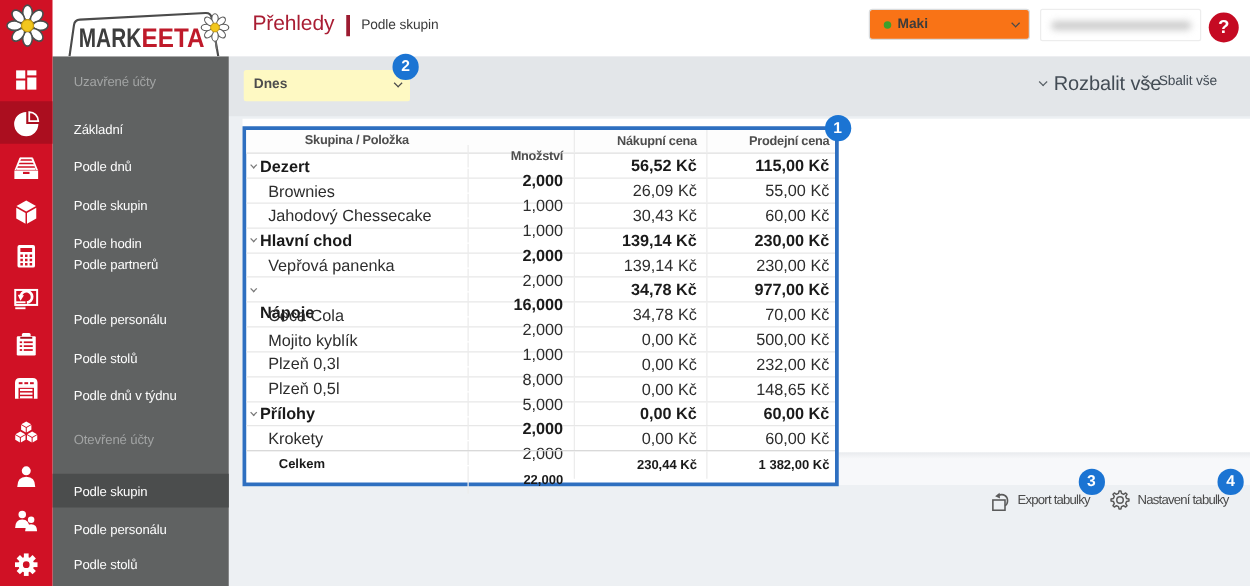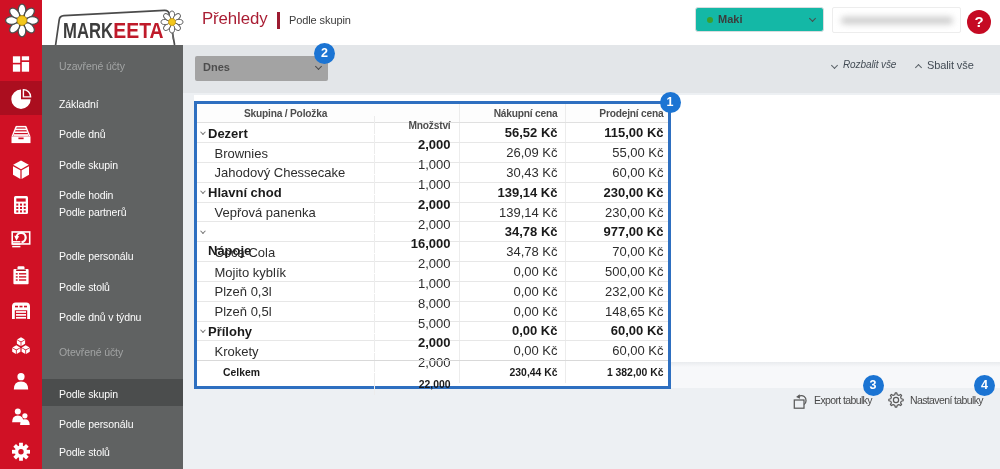--- a/index.html
+++ b/index.html
@@ -6,21 +6,21 @@
 #app{position:relative;width:1000px;height:469px;overflow:hidden;background:#fff;
   font-family:"Liberation Sans", sans-serif;}
 #app *{box-sizing:border-box;}
 .abs{position:absolute;}
 
 
 #topbar{position:absolute;left:0;top:0;width:1000px;height:45px;background:#fff;z-index:5;}
 #prehledy{position:absolute;left:202px;top:9px;font-size:16.8px;color:#a91d33;letter-spacing:-.1px;}
 #redsep{position:absolute;left:277px;top:12px;width:3px;height:17px;background:#9c1b31;}
 #crumb{position:absolute;left:289px;top:14px;font-size:11px;color:#3b3b3b;letter-spacing:-.1px;}
-#makibox{position:absolute;left:695px;top:7px;width:129px;height:25px;background:#14b8a6;border:1px solid #d9dcde;border-radius:3px;}
+#makibox{position:absolute;left:695px;top:7px;width:129px;height:25px;background:#f97316;border:1px solid #d9dcde;border-radius:3px;}
 #makidot{position:absolute;left:11px;top:9px;width:6px;height:6px;border-radius:50%;background:#3ba12c;}
 #makitxt{position:absolute;left:22px;top:5px;font-size:11px;font-weight:bold;color:#3c3c3c;}
 #blurbox{position:absolute;left:832px;top:7px;width:129px;height:26px;background:#fff;border:1px solid #ededed;border-radius:2px;}
 #blurbar{position:absolute;left:8px;top:9px;width:112px;height:7px;background:#a8a8a8;border-radius:4px;filter:blur(3px);opacity:.6;}
 #qcirc{position:absolute;left:967px;top:10px;width:24px;height:24px;border-radius:50%;background:#c50a23;color:#fff;
   font-size:15px;font-weight:bold;text-align:center;line-height:24px;}
 
 
 #redbar{position:absolute;left:0;top:0;width:42px;height:469px;background:#d01125;z-index:6;}
 #redband{position:absolute;left:0;top:81px;width:42px;height:34px;background:#ab0e1f;}
@@ -30,27 +30,27 @@
 .mhead{position:absolute;left:17px;font-size:10.5px;color:#a2a4a4;letter-spacing:-.1px;}
 .mitem{position:absolute;left:17px;font-size:10.5px;color:#fdfdfd;letter-spacing:-.1px;}
 #mactive{position:absolute;left:0;top:334px;width:141px;height:27px;background:#4b4d4d;}
 
 
 #content{position:absolute;left:183px;top:45px;width:817px;height:424px;background:#edf0f3;}
 #ctop{position:absolute;left:0;top:0;width:817px;height:48px;background:#e3e6e9;}
 #whitepanel{position:absolute;left:11px;top:50px;width:806px;height:267px;background:#fff;}
 #footstrip{position:absolute;left:11px;top:317px;width:806px;height:26px;background:linear-gradient(#e9ebee,#f7f8fa 5px,#f7f8fa);}
 
-#dnesbox{position:absolute;left:12px;top:11px;width:133px;height:25px;background:#a3a3a3;border-radius:2px;}
+#dnesbox{position:absolute;left:12px;top:11px;width:133px;height:25px;background:#fef9c3;border-radius:2px;}
 #dnestxt{position:absolute;left:8px;top:5px;font-size:11px;font-weight:bold;color:#4d4d4d;}
 
 .chev{display:inline-block;width:5px;height:5px;border-left:1.5px solid #4a4a4a;border-bottom:1.5px solid #4a4a4a;transform:rotate(-45deg);}
 .chevup{display:inline-block;width:5px;height:5px;border-left:1.5px solid #4a4a4a;border-bottom:1.5px solid #4a4a4a;transform:rotate(135deg);}
 
-#rozbalit{position:absolute;left:649px;top:14px;font-size:10px;color:#434c55;letter-spacing:-.1px;font-style:italic;}
+#rozbalit{position:absolute;left:649px;top:14px;font-size:16px;color:#434c55;letter-spacing:-.1px;}
 #sbalit{position:absolute;left:733px;top:14px;font-size:11px;color:#434c55;letter-spacing:-.1px;}
 
 #exportrow{position:absolute;left:0px;top:345px;width:817px;height:22px;}
 #exporttxt{position:absolute;left:631px;top:4px;font-size:10.5px;color:#4a4a4a;letter-spacing:-.62px;}
 #nastavtxt{position:absolute;left:727px;top:4px;font-size:10.5px;color:#4a4a4a;letter-spacing:-.62px;}
 
 
 #tbl{position:absolute;left:11px;top:56px;width:477px;height:288px;border:3px solid #2e6fc0;background:#fff;z-index:3;}
 .trow{position:relative;width:471px;height:19.84px;border-bottom:1px solid #e7e7e7;font-size:13px;color:#2d2d2d;}
 .trow.grp{font-weight:bold;color:#1a1a1a;}

